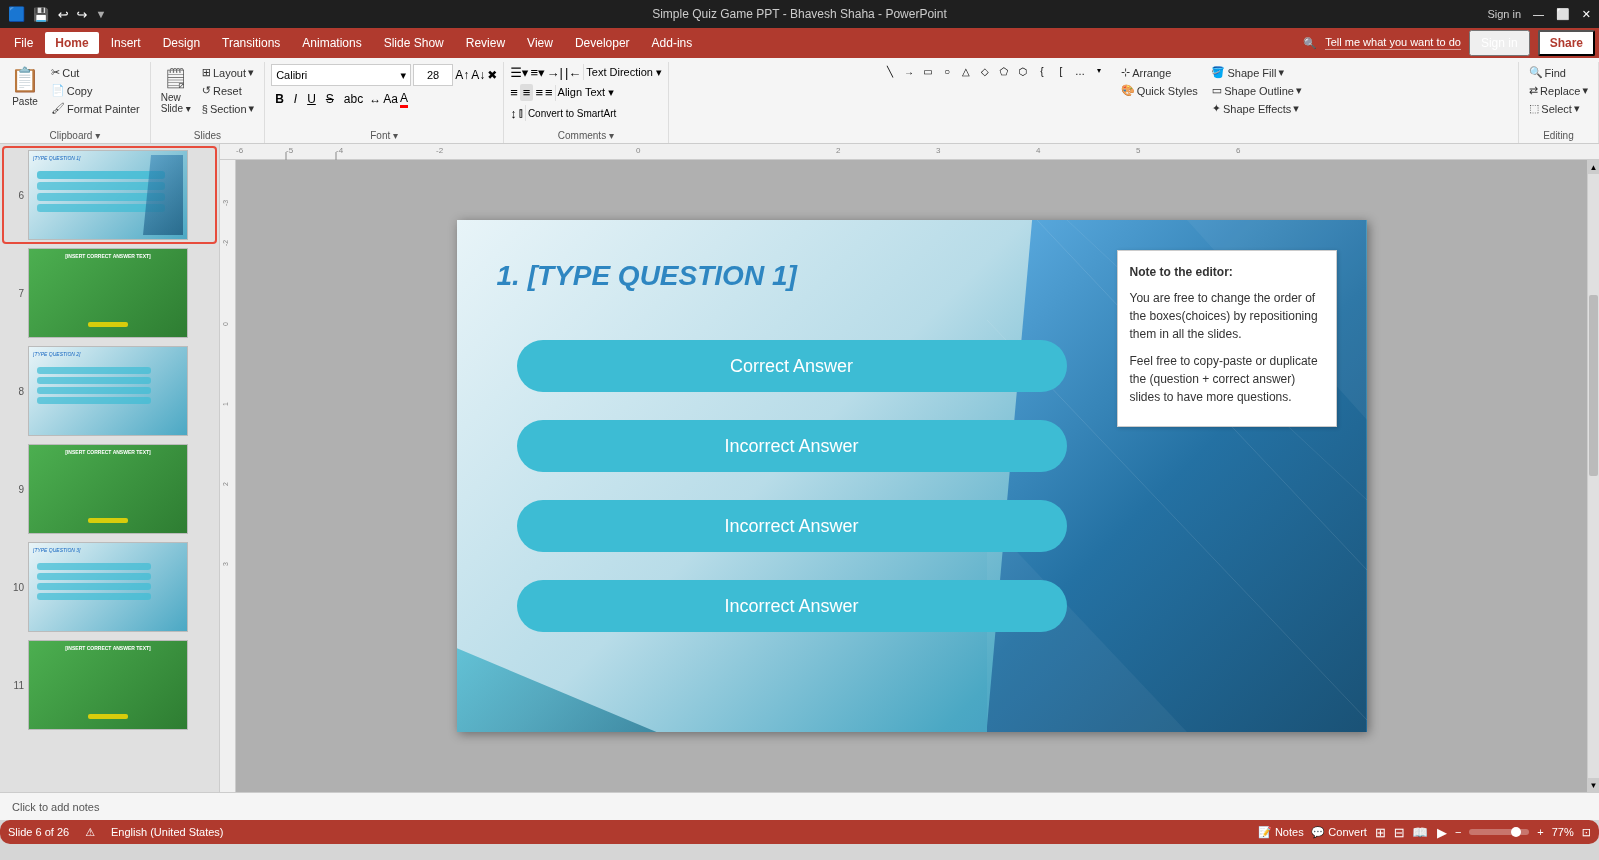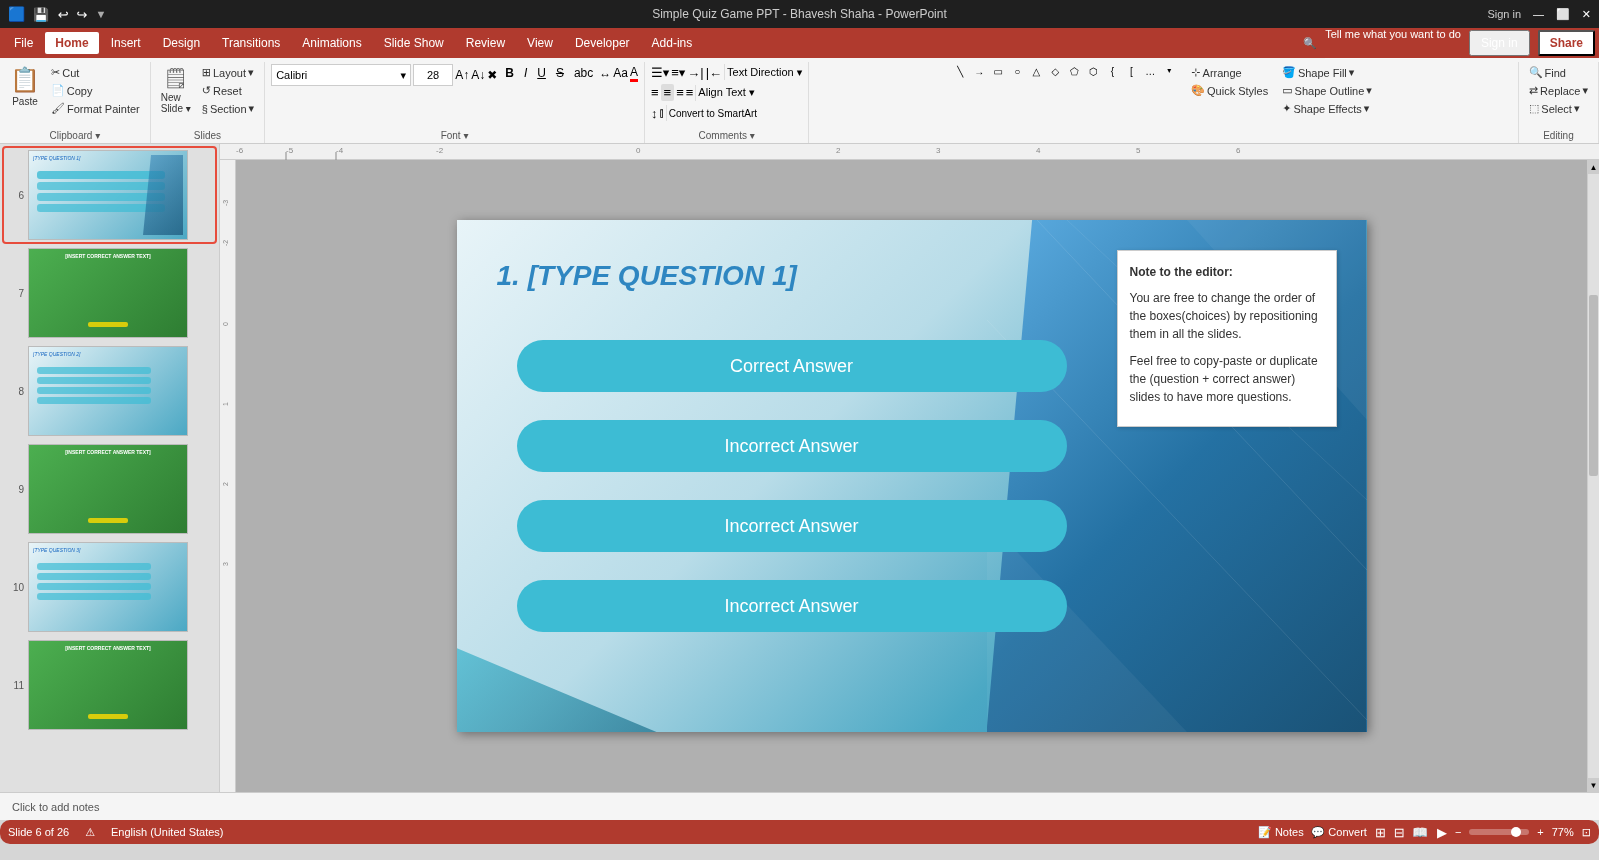--- a/index.html
+++ b/index.html
@@ -350,21 +350,21 @@
   <div class="menu-item">Design</div>
   <div class="menu-item">Transitions</div>
   <div class="menu-item">Animations</div>
   <div class="menu-item">Slide Show</div>
   <div class="menu-item">Review</div>
   <div class="menu-item">View</div>
   <div class="menu-item">Developer</div>
   <div class="menu-item">Add-ins</div>
   <div class="menu-right">
     <span style="font-size:11px;">🔍</span>
-    <span style="font-size:11px; border-bottom: 1px solid rgba(255,255,255,0.5); padding-bottom:18px;">Tell me what you want to do</span>
+    <span style="font-size:11px; border-bottom: 1px solid rgba(255,255,255,0.5); padding-bottom:1px;">Tell me what you want to do</span>
     <button class="sign-in-btn">Sign in</button>
     <button class="share-btn">Share</button>
   </div>
 </div>
 
 <div class="ribbon">
 
   <div class="ribbon-group">
     <div class="ribbon-group-content">
       <div class="ribbon-btn-lg">
@@ -408,21 +408,21 @@
         <div class="ribbon-btn-sm">
           <span>§</span>
           <span>Section</span> ▾
         </div>
       </div>
     </div>
     <div class="ribbon-group-label">Slides</div>
   </div>
 
   <div class="ribbon-group">
-    <div class="ribbon-group-content" style="flex-direction:row; gap:4px;">
+    <div class="ribbon-group-content" style="flex-direction:column; gap:4px;">
       <div class="formatting-row">
         <div class="format-box">
           <span>Calibri</span>
           <span>▾</span>
         </div>
         <div class="font-size-box">
           <span>28</span>
         </div>
         <span style="font-size:12px; cursor:pointer;">A↑</span>
         <span style="font-size:12px; cursor:pointer;">A↓</span>

